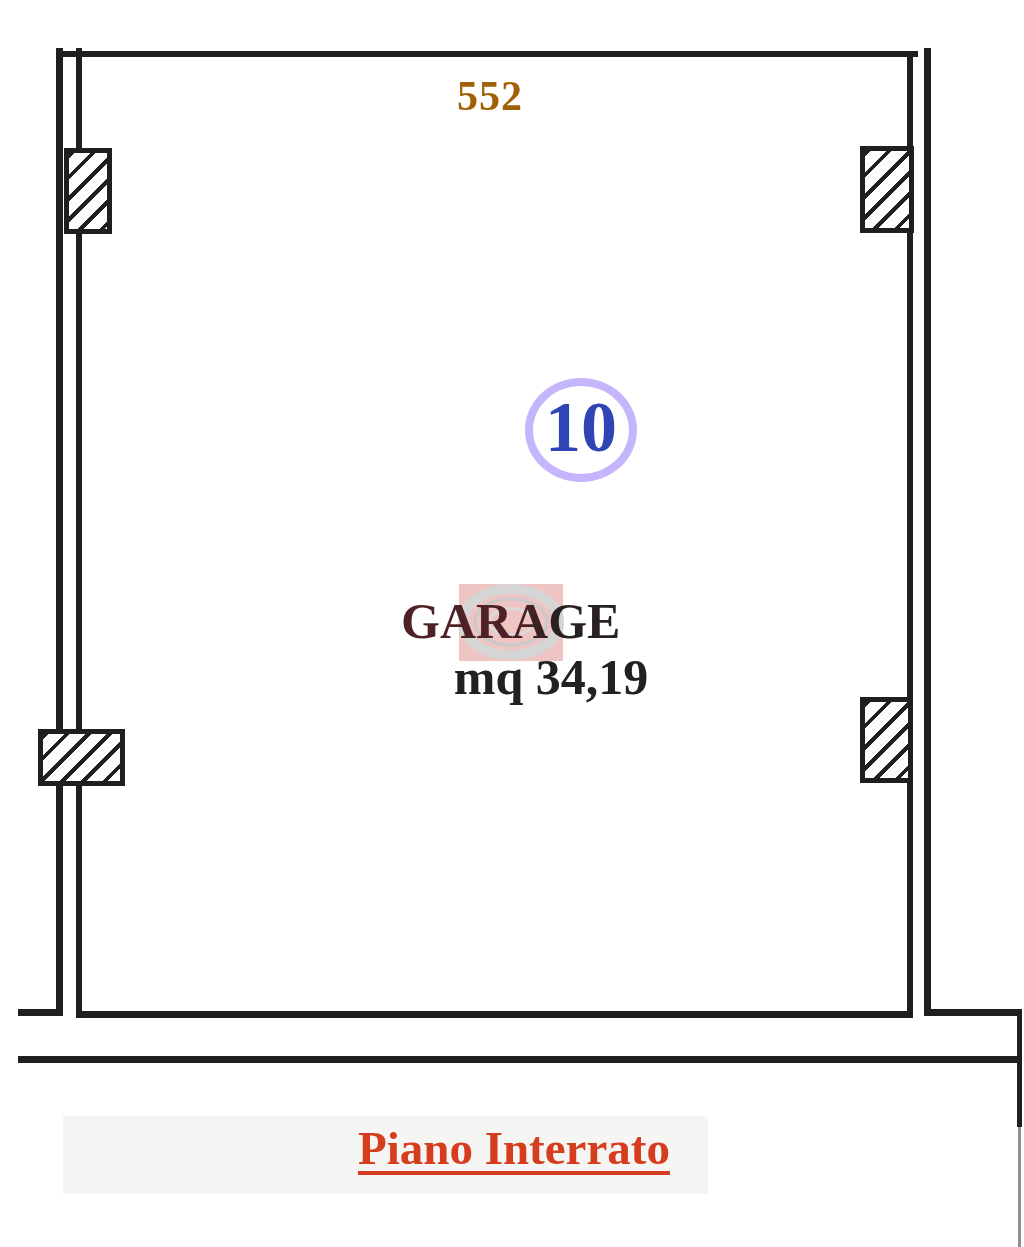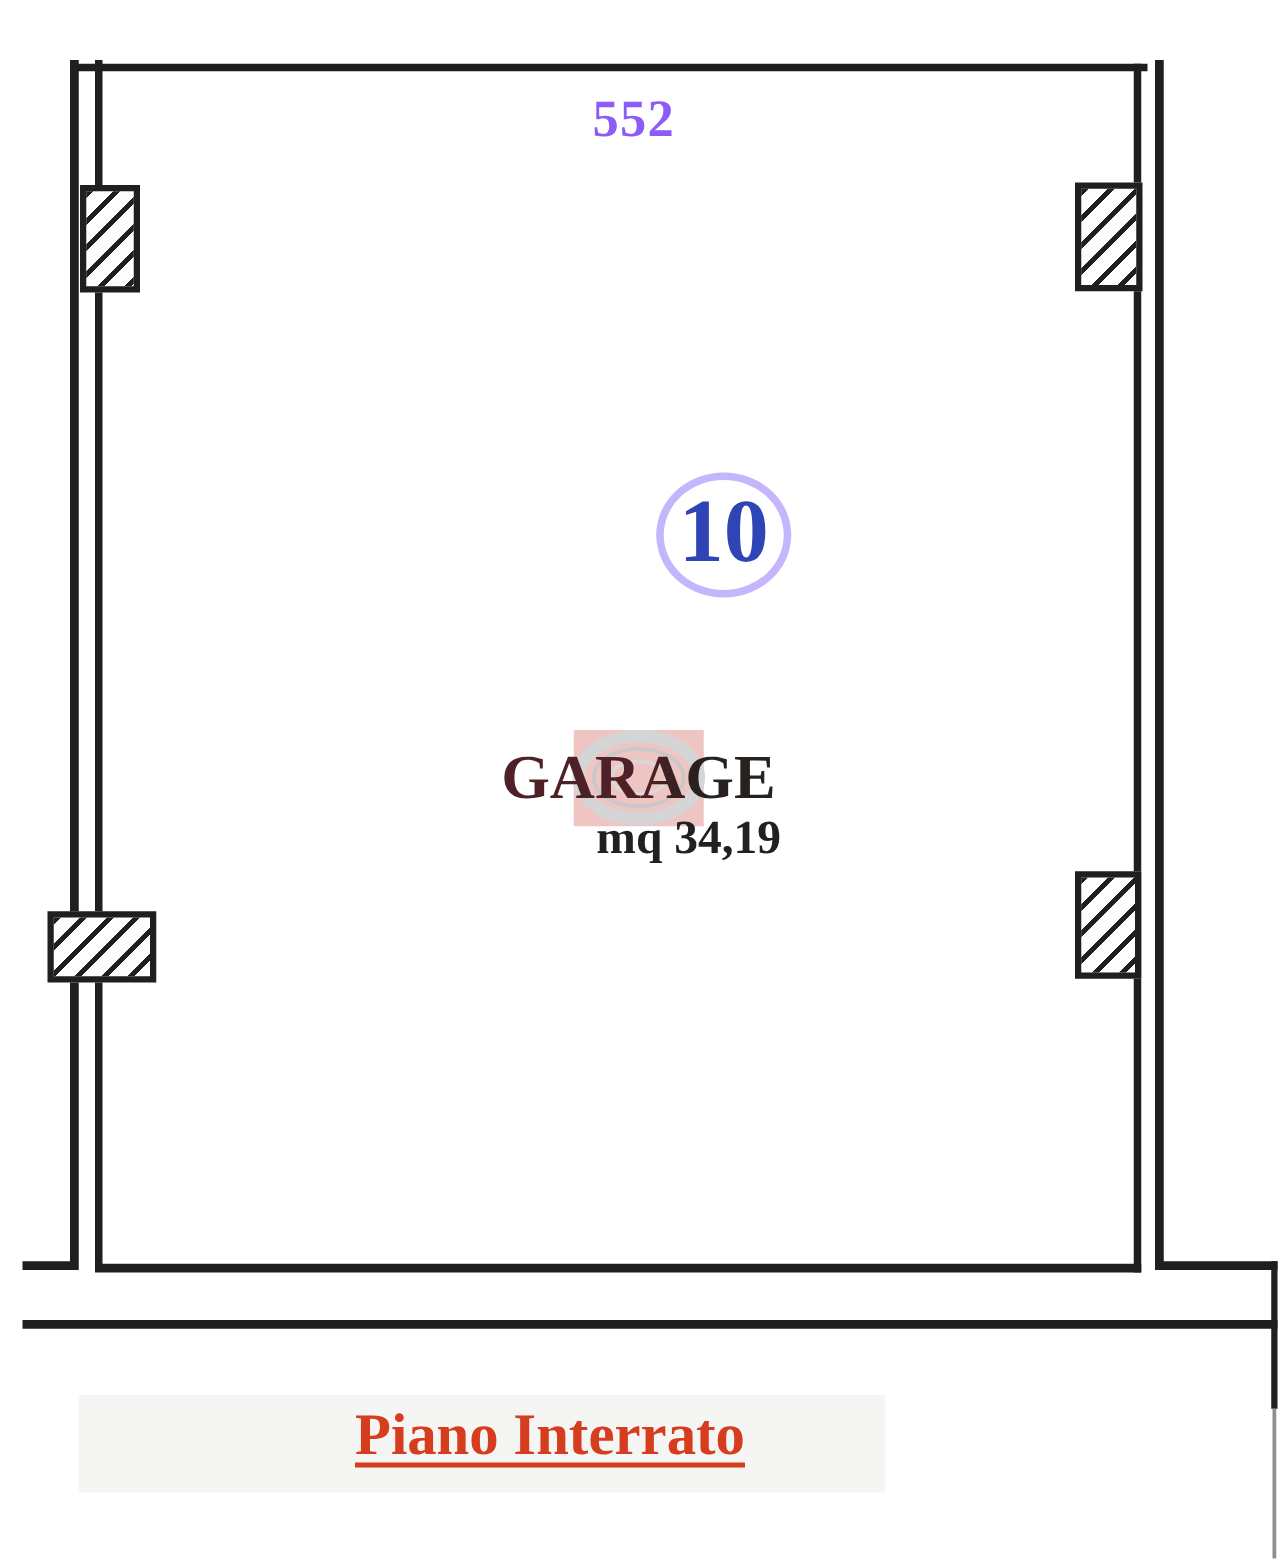--- a/index.html
+++ b/index.html
@@ -54,34 +54,34 @@
     left: -6px;
     top: 2px;
     overflow: visible;
   }
   
   .dim-top {
     position: absolute;
     left: 440px;
     top: 72px;
     width: 100px;
-    text-align: right;
+    text-align: center;
     font-size: 42px;
     font-weight: bold;
-    color: #8b5cf6;
+    color: #a16207;
     letter-spacing: 1px;
     z-index: 3;
   }
   .unit-circle {
     position: absolute;
     left: 525px;
     top: 378px;
     width: 96px;
     height: 88px;
-    border: 6px solid #c4b5fd;
+    border: 8px solid #c4b5fd;
     border-radius: 50%;
     display: flex;
     align-items: center;
     justify-content: center;
     z-index: 3;
   }
   .unit-number {
     font-size: 72px;
     font-weight: bold;
     color: #2f45b5;
@@ -101,40 +101,40 @@
     background-clip: text;
     color: transparent;
     z-index: 3;
   }
   .room-area {
     position: absolute;
     left: 401px;
     top: 648px;
     width: 300px;
     text-align: center;
-    font-size: 38px;
+    font-size: 50px;
     font-weight: 600;
     color: #232023;
     z-index: 3;
   }
   .title-band {
     position: absolute;
     left: 63px;
     top: 1116px;
     width: 645px;
     height: 78px;
     background: rgba(120, 115, 105, 0.07);
     z-index: 1;
   }
   .floor-title {
     position: absolute;
-    left: 284px;
+    left: 264px;
     top: 1121px;
     width: 500px;
-    text-align: left;
+    text-align: center;
     font-size: 47px;
     font-weight: bold;
     color: #d63c1e;
     text-decoration: underline;
     text-decoration-thickness: 4px;
     text-underline-offset: 7px;
     z-index: 3;
   }
 </style>
 </head>

